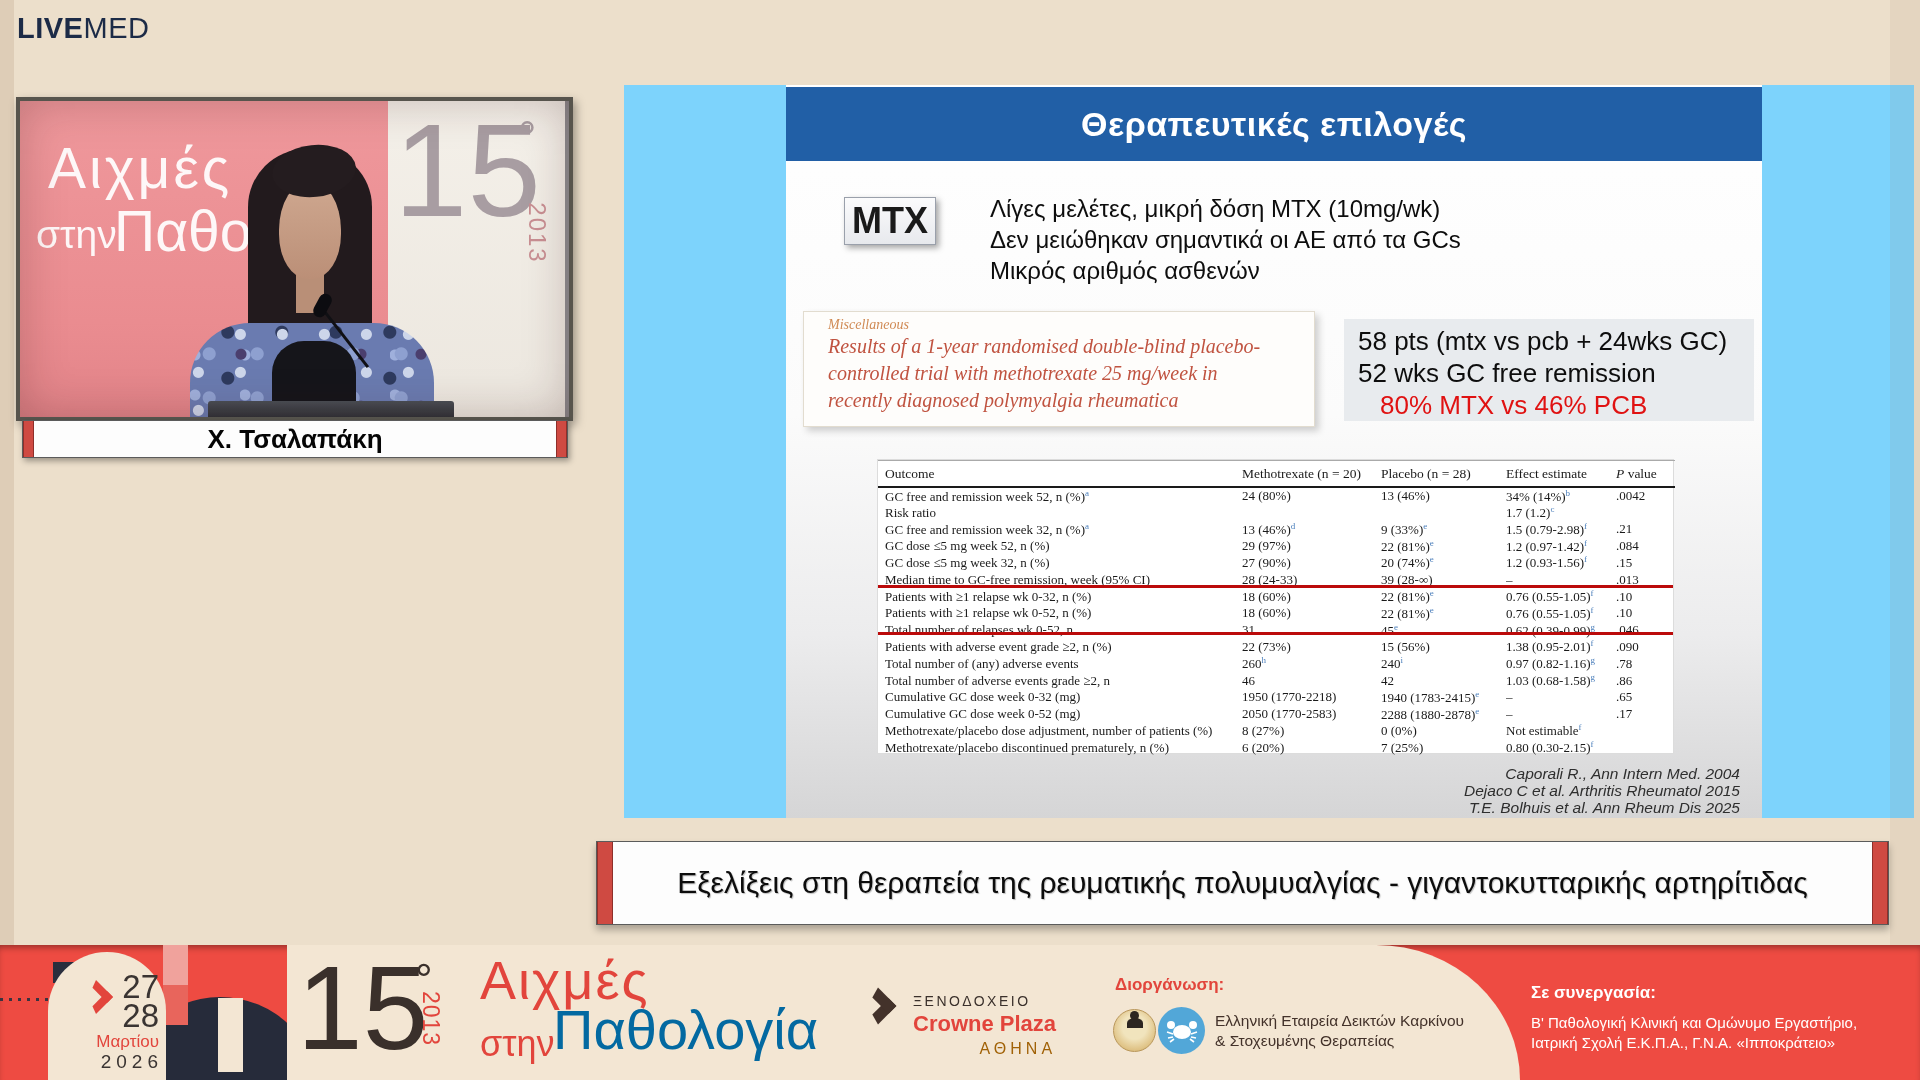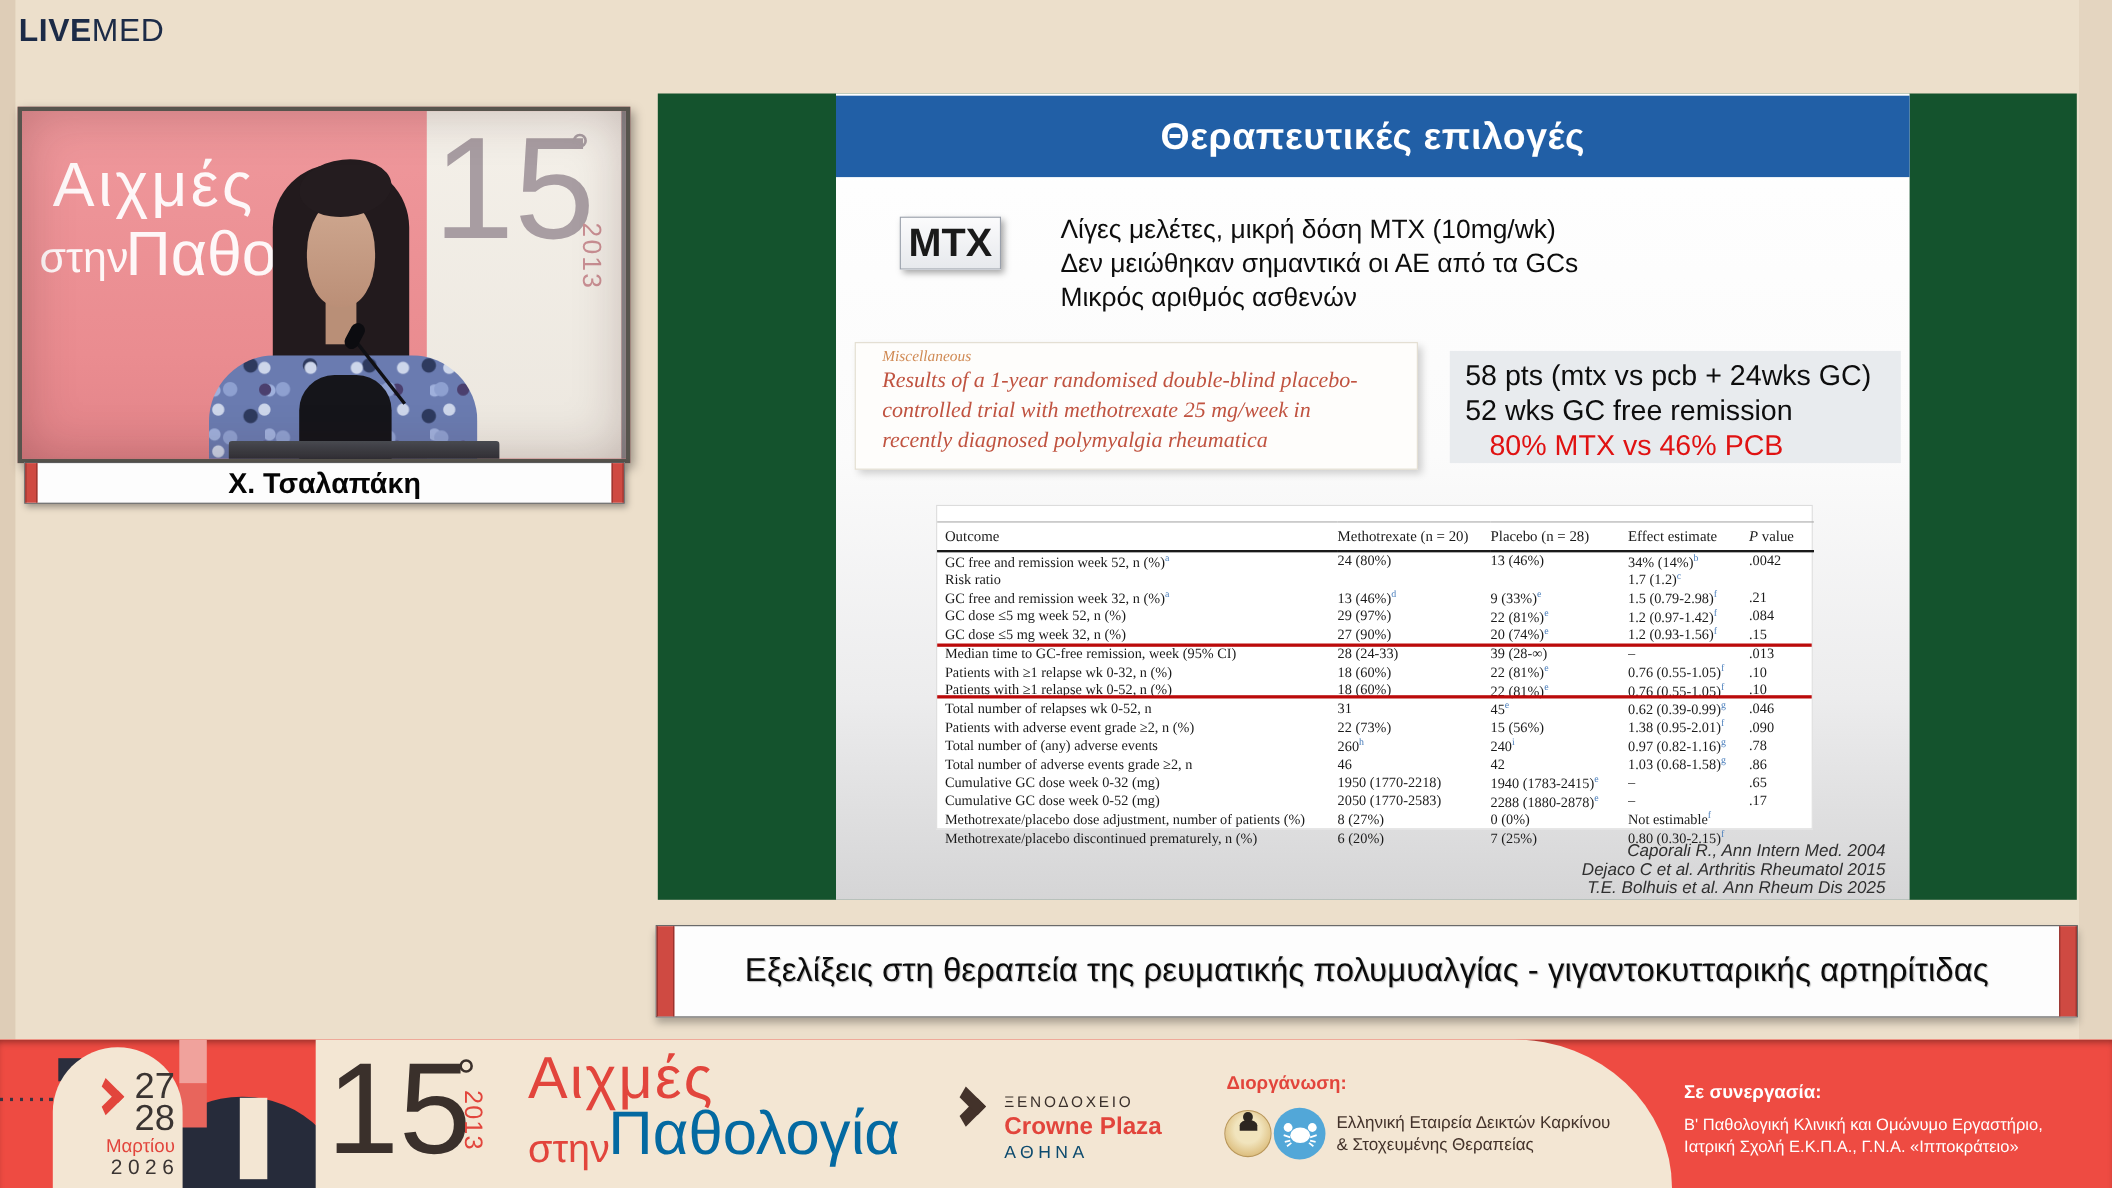--- a/index.html
+++ b/index.html
@@ -69,21 +69,21 @@
     border-left:1px solid #8e2f2a; border-right:1px solid #8e2f2a; }
   .plate::before{ left:0; } .plate::after{ right:0; }
   .name-plate{ left:22px; top:420px; width:546px; height:38px; box-shadow:2px 3px 6px rgba(0,0,0,.35); }
   .name-plate::before,.name-plate::after{ width:9px; }
   .name-plate .t{ font-size:26px; font-weight:700; color:#050505; }
   .bottom-title{ left:596px; top:841px; width:1293px; height:84px; box-shadow:0 5px 7px rgba(0,0,0,.28); }
   .bottom-title::before,.bottom-title::after{ width:14px; }
   .bottom-title .t{ font-size:30px; color:#0c0c0c; text-shadow:1px 1px 1px rgba(0,0,0,.25); }
 
   
-  .screen{ position:absolute; left:598px; top:85px; width:1290px; height:733px; background:#14532d; }
+  .screen{ position:absolute; left:624px; top:85px; width:1290px; height:733px; background:#7dd3fc; }
   .slide{ position:absolute; left:162px; top:0; width:976px; height:733px;
     background:linear-gradient(180deg,#ffffff 0%,#fbfbfb 45%,#ececed 75%,#d5d5d6 100%); }
   .slide-title-bar{ position:absolute; left:0; top:2px; width:100%; height:74px; background:#215fa6;
     display:flex; align-items:center; justify-content:center; }
   .slide-title-bar .t{ color:#fff; font-size:34px; font-weight:700; letter-spacing:.5px; }
   .mtx-box{ position:absolute; left:58px; top:112px; width:92px; height:48px;
     background:linear-gradient(180deg,#fbfbfc,#e7e9ed); border:1px solid #9aa0ab;
     box-shadow:3px 3px 6px rgba(0,0,0,.35); display:flex; align-items:center; justify-content:center;
     font-size:36px; font-weight:700; color:#1a1a1a; }
   .bullets{ position:absolute; left:204px; top:108px; font-size:24px; line-height:31px; color:#0d0d0d; }
@@ -93,21 +93,21 @@
   .misc-label{ font-size:14px; color:#d08a54; }
   .misc-line{ font-size:20px; line-height:27px; color:#c05340; }
   .results-box{ position:absolute; left:558px; top:234px; width:410px; height:102px;
     background:#e8ebee; padding:6px 0 0 14px; font-size:26px; line-height:32px; color:#0d0d0d; }
   .results-hl{ color:#e01212; padding-left:22px; }
 
   
   .table-wrap{ position:absolute; left:91px; top:374px; width:797px; height:295px;
     background:#fff; border:1px solid #dcdcdc; }
   table.dtable{ width:100%; border-collapse:collapse; table-layout:fixed;
-    font-family:"Liberation Serif","DejaVu Serif",serif; color:#1a1a1a;margin-top:14px; }
+    font-family:"Liberation Serif","DejaVu Serif",serif; color:#1a1a1a; }
   .dtable th{ text-align:left; font-weight:normal; font-size:13.5px; padding:5px 0 4px;
     border-top:1px solid #aaa; border-bottom:2px solid #1a1a1a; }
   .dtable td{ font-size:13px; height:16.8px; line-height:1; padding:0; white-space:nowrap; overflow:hidden; }
   .dtable .c0{ width:364px; padding-left:7px; }
   .dtable .c1{ width:139px; } .dtable .c2{ width:125px; }
   .dtable .c3{ width:110px; } .dtable .c4{ width:59px; }
   .dtable sup{ color:#4a7ebb; font-size:9px; }
   .redline{ position:absolute; left:0; right:0; height:3px; background:#bb0a0a; }
   .redline.l1{ top:125px; } .redline.l2{ top:172px; }
 
@@ -142,21 +142,21 @@
   .fyear{ position:absolute; left:116px; top:60px; font-size:23px; color:#e2453c;
     transform:rotate(90deg); letter-spacing:1px; }
   .fc-1{ position:absolute; left:193px; top:4px; font-size:54px; font-weight:300; color:#e2453c; letter-spacing:2px; }
   .fc-2{ position:absolute; left:193px; top:78px; font-size:36px; font-weight:300; color:#e2453c; }
   .fc-3{ position:absolute; left:266px; top:52px; font-size:56px; font-weight:300; color:#0369a1; }
   .chev-brown{ position:absolute; left:578px; top:48px; width:26px; height:26px;
     border-right:11px solid #43322a; border-bottom:11px solid #43322a; }
   .venue{ position:absolute; left:626px; top:48px; }
   .venue .v1{ font-size:14px; color:#3a302b; letter-spacing:2.5px; }
   .venue .v2{ font-size:22px; font-weight:700; color:#e2453c; margin-top:2px; }
-  .venue .v3{ font-size:16px; color:#0c4a6e; letter-spacing:4px; margin-top:3px; }
+  .venue .v3{ font-size:16px; color:#a16207; letter-spacing:4px; margin-top:3px;text-align:right; }
   .org-label{ position:absolute; left:828px; top:30px; font-size:17px; font-weight:700; color:#e2453c; }
   .medal{ position:absolute; left:826px; top:64px; width:43px; height:43px; border-radius:50%;
     background:radial-gradient(circle at 50% 42%,#f1e4bd 0 38%,#e0c488 70%,#caa85f 100%);
     border:1px solid #b9975a; }
   .medal .bust{ position:absolute; left:13px; top:8px; width:16px; height:10px; background:#2c2620;
     border-radius:50% 50% 0 0; }
   .medal .bust::after{ content:""; position:absolute; left:3px; top:-7px; width:9px; height:9px;
     background:#2c2620; border-radius:50%; }
   .crab-circle{ position:absolute; left:871px; top:62px; width:47px; height:47px; border-radius:50%;
     background:#52a7d8; display:flex; align-items:center; justify-content:center; }

